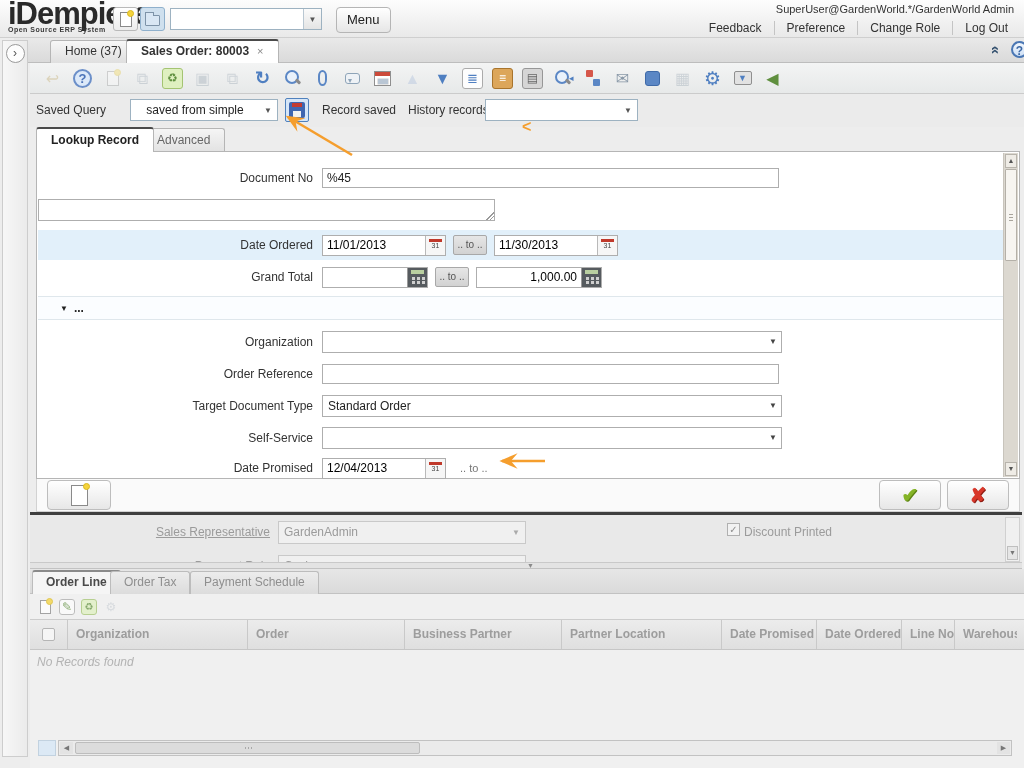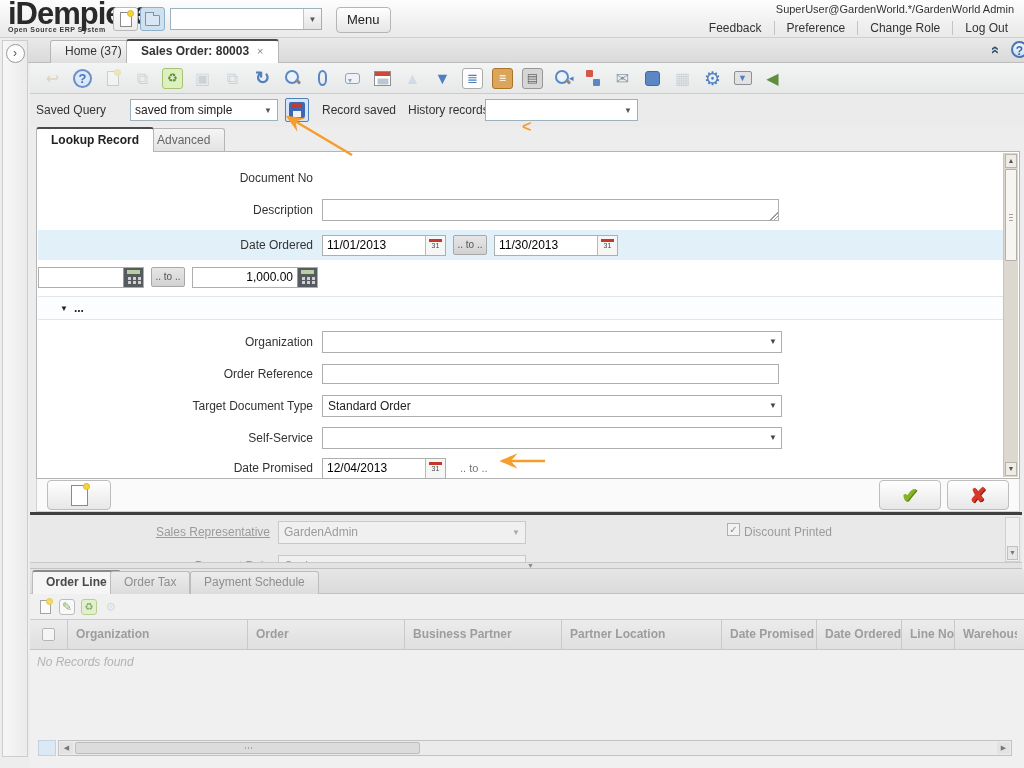--- a/index.html
+++ b/index.html
@@ -87,21 +87,21 @@
   .cal::after { content:""; position:absolute; left:3px; top:7px; width:10px; height:5px;
                 background:linear-gradient(#b9c6d4,#b9c6d4); box-shadow:0 0 0 .5px #c9c9c9; }
   .wf { position:relative; width:16px; height:16px; }
   .wf::before { content:""; position:absolute; left:1px; top:0; width:7px; height:7px; background:#d6574a; border-radius:1px;}
   .wf::after { content:""; position:absolute; right:1px; bottom:0; width:7px; height:7px; background:#5b87c5; border-radius:1px;}
   .winsq { width:15px; height:15px; background:#5b87c5; border:1px solid #3f6aa8; border-radius:3px; }
   .expico { position:relative; width:18px; height:14px; background:#e2e2e2; border:1px solid #8f8f8f; border-radius:2px;
             color:#4f7fc1; font-size:9px; text-align:center; line-height:13px;}
 
   
-  .qrow { position:absolute; left:30px; top:94px; width:994px; height:33px; background:#ebebeb; }
+  .qrow { position:absolute; left:30px; top:94px; width:994px; height:33px; background:#ebebeb;text-align:center; }
   .qlabel { position:absolute; top:9px; font-size:12px; color:#333; }
   .selbox { position:absolute; height:22px; background:#fff; border:1px solid #9db2c1; display:flex; }
   .selbox .cval { flex:1; font-size:12px; line-height:20px; padding:0 4px; color:#222; white-space:nowrap; overflow:hidden;}
   .savebtn { position:absolute; left:255px; top:4px; width:24px; height:24px; border:1px solid #4f81bd;
              border-radius:2px; background:#d6e6f8; display:flex; align-items:center; justify-content:center; }
   .floppy { position:relative; width:16px; height:16px; background:#3f66b0; border-radius:2px; }
   .floppy::before { content:""; position:absolute; left:3px; top:1px; width:10px; height:4px; background:#c23b31; }
   .floppy::after { content:""; position:absolute; left:4px; bottom:1px; width:8px; height:6px; background:#f2f2f2; }
 
   
@@ -316,38 +316,39 @@
     </div>
   </div>
 
   <div class="dlg">
     <div class="dtab active" style="left:6px">Lookup Record</div>
     <div class="dtab" style="left:112px">Advanced</div>
 
     <div class="dbody">
       <div class="frow" style="top:12px">
         <div class="flabel">Document No</div>
+        <input class="ftext" style="width: 457px;" value="%45">
       </div>
       <div class="frow" style="top:44px">
-        <div class="flabel">Description</div>
         <span class="resizer"><input class="ftext" style="width: 457px; height: 22px;" value=""></span>
       </div>
       <div class="frow band" style="top:78px; height:30px">
         <div class="flabel">Date Ordered</div>
         <span class="datebox">
           <input value="11/01/2013" style="">
           <span class="calbtn"></span>
         </span>
         <span class="tochip">.. to ..</span>
         <span class="datebox">
           <input value="11/30/2013" style="">
           <span class="calbtn"></span>
         </span>
       </div>
       <div class="frow" style="top:110px; height:30px">
+        <div class="flabel">Grand Total</div>
         <span class="amtbox">
           <input value="" style="">
           <span class="calcbtn"></span>
         </span>
         <span class="tochip">.. to ..</span>
         <span class="amtbox" style="width:126px">
           <input value="1,000.00" style="">
           <span class="calcbtn"></span>
         </span>
       </div>

